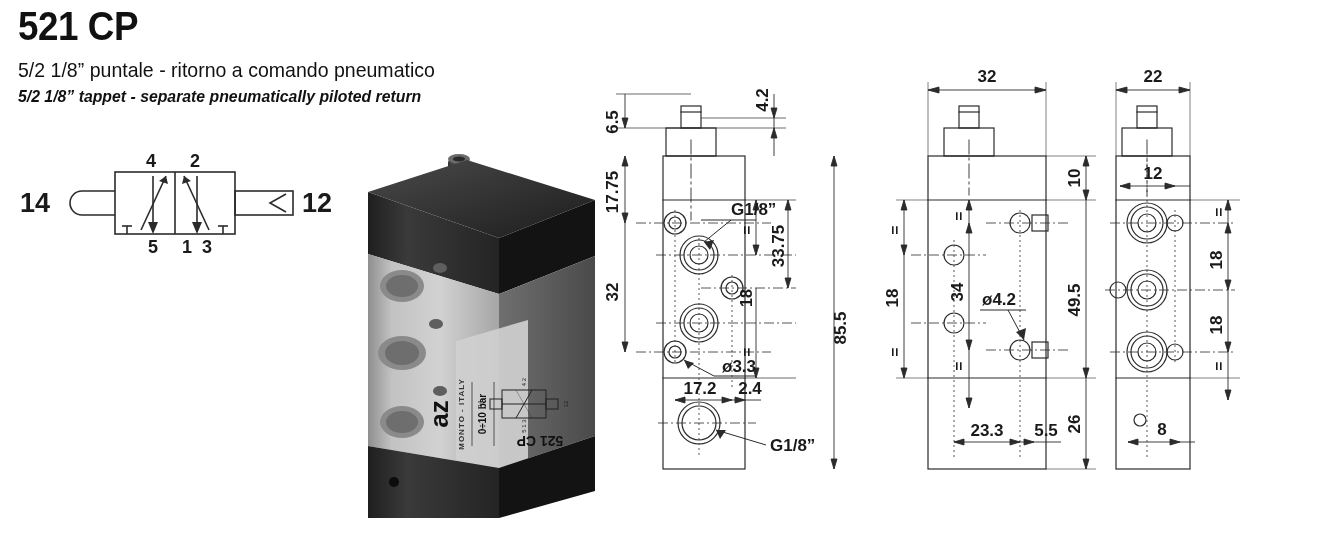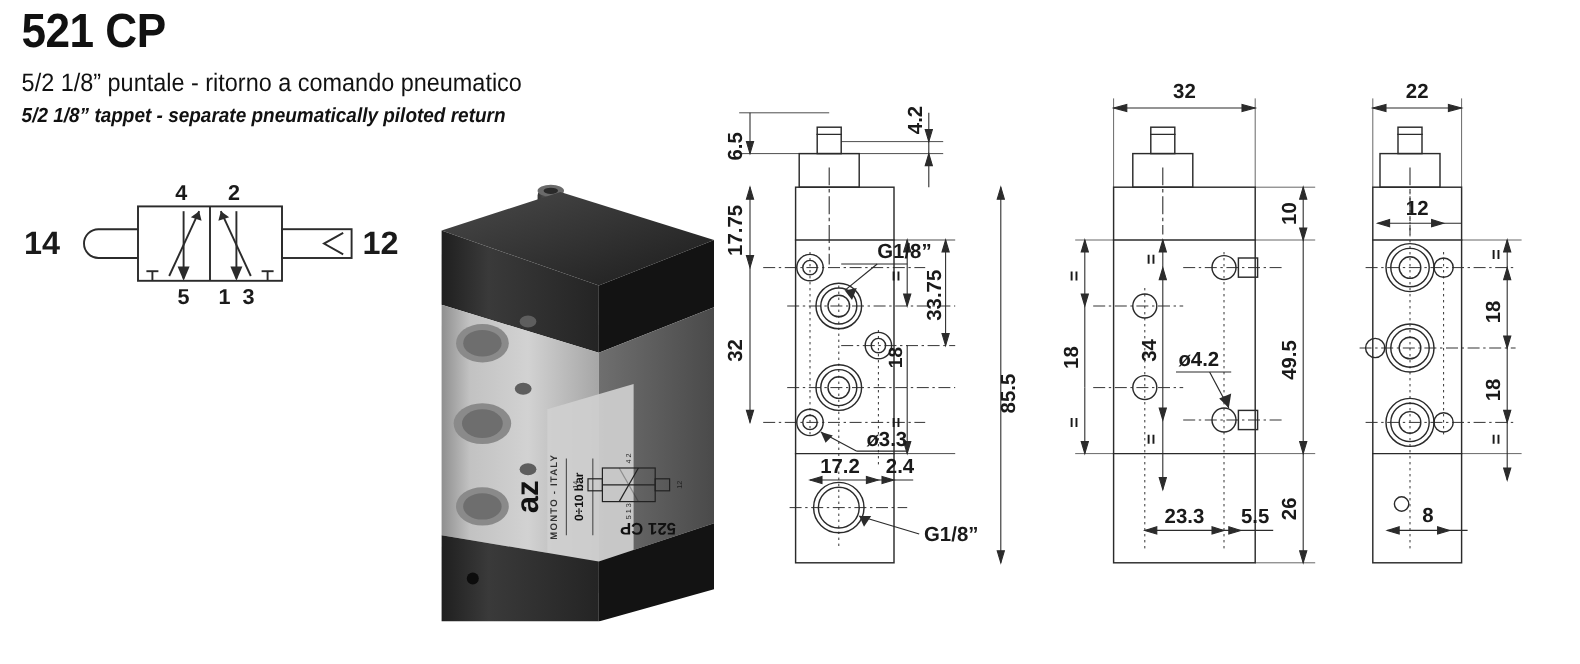--- a/index.html
+++ b/index.html
@@ -31,21 +31,21 @@
   #symbol-wrap svg{display:block;}
   .sym-txt{font-family:"Liberation Sans",sans-serif;font-weight:bold;fill:#1a1a1a;}
 
   
   #photo{left:352px;top:146px;width:250px;height:372px;}
 
   
   .dwg{top:60px;height:470px;}
   #dwg-front{left:596px;width:266px;}
   #dwg-side{left:856px;width:278px;}
-  #dwg-end{left:1128px;width:189px;}
+  #dwg-end{left:1100px;width:189px;}
   .dwg svg{display:block;}
   .dim-txt{font-family:"Liberation Sans",sans-serif;font-weight:bold;fill:#1a1a1a;}
 </style>
 </head>
 <body>
 
 <div class="abs" id="header">
   <div id="product-title">521 CP</div>
   <div id="subtitle-it">5/2 1/8” puntale - ritorno a comando pneumatico</div>
   <div id="subtitle-en">5/2 1/8” tappet - separate pneumatically piloted return</div>

